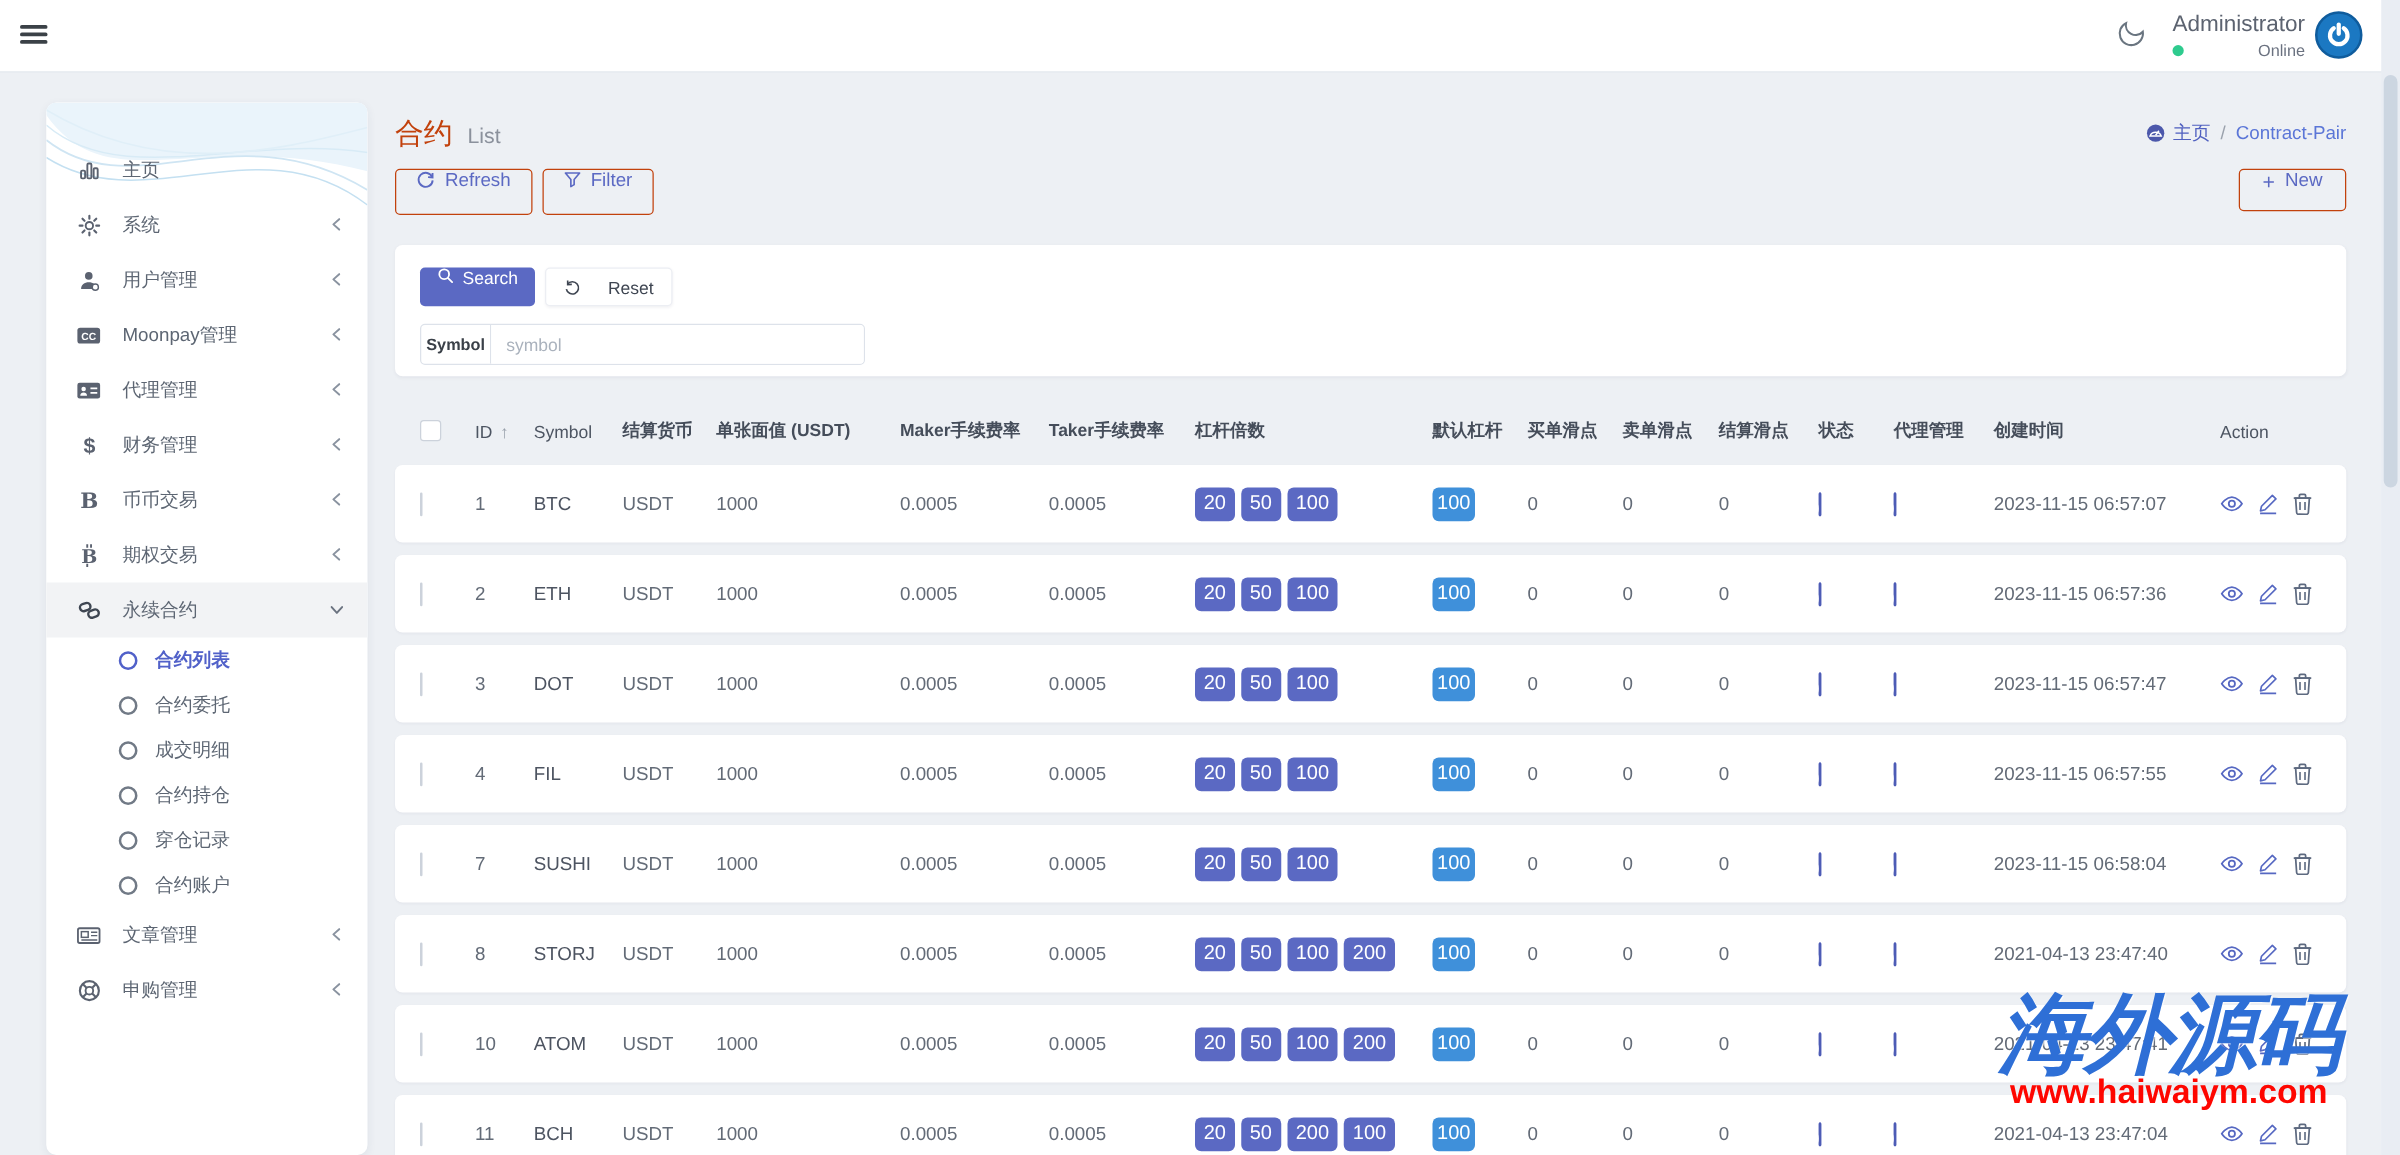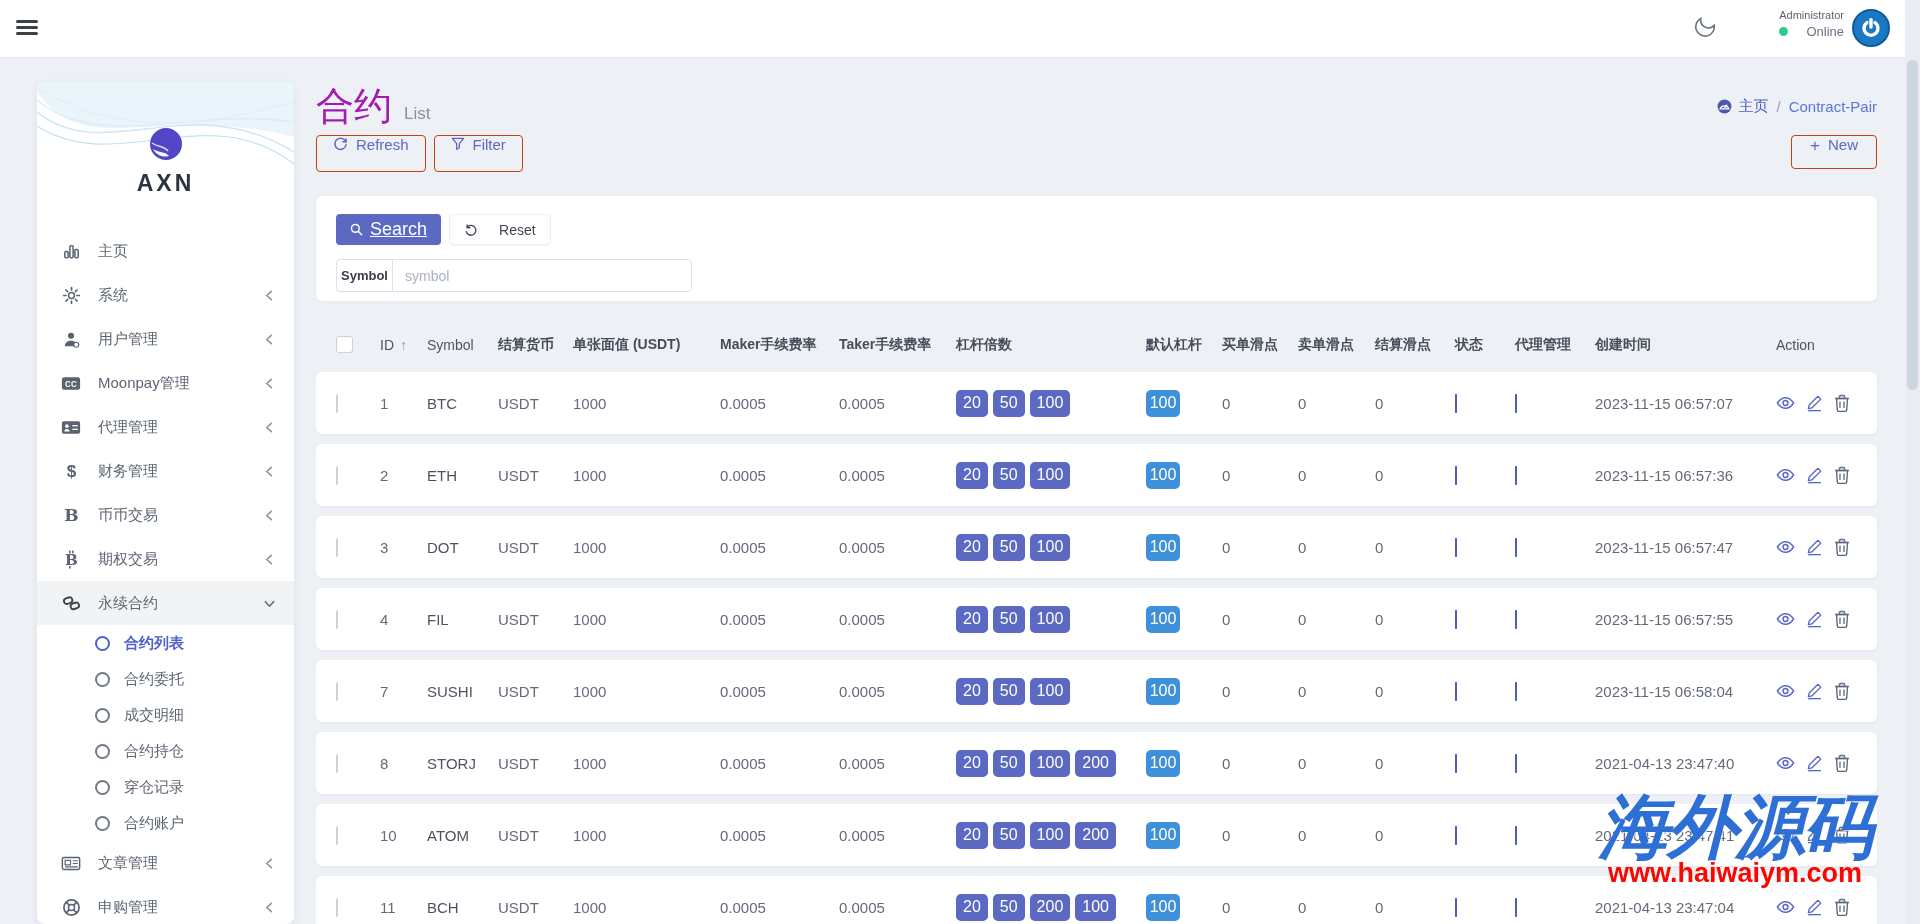--- a/index.html
+++ b/index.html
@@ -5,21 +5,21 @@
   * { margin:0; padding:0; box-sizing:border-box; }
   html,body { width:1920px; height:924px; overflow:hidden; }
   body { font-family:"Liberation Sans","DejaVu Sans",sans-serif; background:#edf0f4; position:relative; color:#3c434e; }
 
   
   .topbar { position:absolute; left:0; top:0; width:1920px; height:57px; background:#fff; box-shadow:0 1px 0 #e3e8ee; z-index:20; }
   .hamburger { position:absolute; left:16px; top:20px; width:22px; height:16px; cursor:pointer; }
   .hamburger span { display:block; height:2.6px; background:#3b4147; border-radius:2px; margin-bottom:3.6px; }
   .moon-btn { position:absolute; left:1692px; top:14px; width:32px; height:30px; }
   .admin-block { position:absolute; right:76px; top:9px; text-align:right; }
-  .admin-name { font-size:11px; color:#5c6370; }
+  .admin-name { font-size:18px; color:#5c6370; }
   .admin-status { font-size:13px; color:#6b7280; margin-top:3px; display:flex; align-items:center; justify-content:space-between; gap:5px; }
   .online-dot { width:9px; height:9px; border-radius:50%; background:#2ecb8e; display:inline-block; }
   .avatar { position:absolute; right:30px; top:9px; width:38px; height:38px; border-radius:50%; background:#1b78c2; border:2px solid #0f5c9d; display:flex; align-items:center; justify-content:center; }
 
   
   .scrollbar { position:absolute; right:0; top:0; width:15px; height:924px; background:#e9edf3; z-index:30; }
   .scrollbar .thumb { position:absolute; left:2px; top:60px; width:11px; height:330px; border-radius:6px; background:#ccd6e1; }
 
   
   .sidebar { position:absolute; left:37px; top:82px; width:257px; height:842px; background:#fff; border-radius:8px; box-shadow:0 2px 8px rgba(40,55,90,.07); overflow:hidden; z-index:5; }
@@ -37,34 +37,34 @@
   .submenu-item { height:36px; display:flex; align-items:center; padding-left:58px; cursor:pointer; }
   .sub-circle { width:15px; height:15px; border:2px solid #717a86; border-radius:50%; margin-right:14px; flex:none; }
   .submenu-item .sub-label { font-size:15px; color:#5d6673; }
   .submenu-item.active .sub-circle { border-color:#5161c9; }
   .submenu-item.active .sub-label { color:#5161c9; font-weight:600; }
 
   
   .main { position:absolute; left:316px; top:82px; width:1561px; z-index:4; }
   .page-head { height:48px; display:flex; align-items:center; justify-content:space-between; }
   .title-wrap { display:flex; align-items:baseline; gap:12px; }
-  .page-title { font-size:38px; color:#a21caf; font-weight:500; }
+  .page-title { font-size:23px; color:#c2410c; font-weight:500; }
   .page-subtitle { font-size:17px; color:#8b919c; }
   .breadcrumb { display:flex; align-items:center; gap:8px; font-size:15px; }
   .bc-home { color:#5161c0; display:flex; align-items:center; gap:6px; cursor:pointer; }
   .bc-sep { color:#9aa1ac; }
   .bc-current { color:#5b76d7; cursor:pointer; }
 
   .toolbar { margin-top:5px; height:37px; display:flex; gap:8px; }
   .btn-outline { height:37px; padding:0 16px; border:1px solid #c2410c; border-radius:4px; color:#5b69c3; font-size:15px; display:flex; align-items:flex-start; gap:8px; background:transparent; cursor:pointer; }
   .btn-new { margin-left:auto; height:34px; padding:0 18px; }
 
   .search-card { margin-top:24px; height:105px; background:#fff; border-radius:6px; box-shadow:0 1px 3px rgba(45,55,90,.06); padding:18px 20px; }
   .search-row { display:flex; gap:8px; }
-  .btn-search { height:31px; padding:0 14px; background:#5b69c3; color:#fff; border:none; border-radius:4px; font-size:18px; display:flex; align-items:center; gap:7px; cursor:pointer;text-decoration:underline; }
+  .btn-search { height:31px; padding:0 14px; background:#5b69c3; color:#fff; border:none; border-radius:4px; font-size:14px; display:flex; gap:7px; cursor:pointer; }
   .btn-reset { height:31px; padding:0 14px; background:#fff; color:#3f4652; border:1px solid #eceef3; box-shadow:0 1px 2px rgba(45,55,90,.06); border-radius:4px; font-size:14px; display:flex; align-items:center; gap:21px; cursor:pointer; }
   .field-group { margin-top:14px; width:356px; height:33px; border:1px solid #dde2ea; border-radius:4px; display:flex; overflow:hidden; background:#fff; }
   .field-label { width:56px; border-right:1px solid #dde2ea; display:flex; align-items:center; justify-content:center; font-size:13px; font-weight:700; color:#3a4048; }
   .field-input { flex:1; border:none; outline:none; padding:0 12px; font-size:14px; color:#3c434e; font-family:inherit; }
   .field-input::placeholder { color:#aab2bd; }
 
   
   .grid16 { display:grid; grid-template-columns:50px 47px 71px 75px 147px 119px 117px 190px 76px 76px 77px 80px 60px 80px 181px 1fr; align-items:center; padding:0 14px; }
   .thead { margin-top:29px; height:29px; }
   .th { font-size:14px; font-weight:700; color:#454d5a; display:flex; align-items:center; gap:6px; }
@@ -122,28 +122,20 @@
   </div>
 
 <div class="sidebar">
   <svg class="wave" viewBox="0 0 257 92" preserveAspectRatio="none">
     <path d="M0 10 C 50 80, 120 20, 257 55 L 257 0 L 0 0 Z" fill="#eaf4fb"></path>
     <path d="M0 30 C 70 85, 150 5, 257 70" fill="none" stroke="#cfe5f3" stroke-width="1.4"></path>
     <path d="M0 18 C 60 70, 160 25, 257 40" fill="none" stroke="#d8ebf6" stroke-width="1.2"></path>
     <path d="M0 44 C 80 95, 170 15, 257 82" fill="none" stroke="#c4e0f1" stroke-width="1.2"></path>
     <path d="M0 6 C 90 60, 180 40, 257 20" fill="none" stroke="#e0eff8" stroke-width="1.4"></path>
   </svg>
-  <div class="brand">
-    <svg class="brand-logo" viewBox="0 0 34 34">
-      <circle cx="17" cy="17" r="16" fill="#5246c8"></circle>
-      <path d="M4 22 C 10 26, 16 24, 20 29 C 14 31, 7 28, 4 22 Z" fill="#fff" opacity=".95"></path>
-      <path d="M3 16 C 8 20, 15 19, 19 24" fill="none" stroke="#fff" stroke-width="1.6" opacity=".8"></path>
-    </svg>
-    <div class="brand-name">AXN</div>
-  </div>
   <ul class="menu" id="menu">
       <li class="menu-item">
         <span class="mi-icon">
           <svg width="19" height="19" viewBox="0 0 20 20">
             <rect x="3" y="10" width="3.4" height="6.5" rx="1" fill="none" stroke="#5b6270" stroke-width="1.6"></rect>
             <rect x="8.3" y="4" width="3.4" height="12.5" rx="1" fill="none" stroke="#5b6270" stroke-width="1.6"></rect>
             <rect x="13.6" y="8" width="3.4" height="8.5" rx="1" fill="none" stroke="#5b6270" stroke-width="1.6"></rect>
           </svg>
         </span>
         <span class="mi-label">主页</span>

